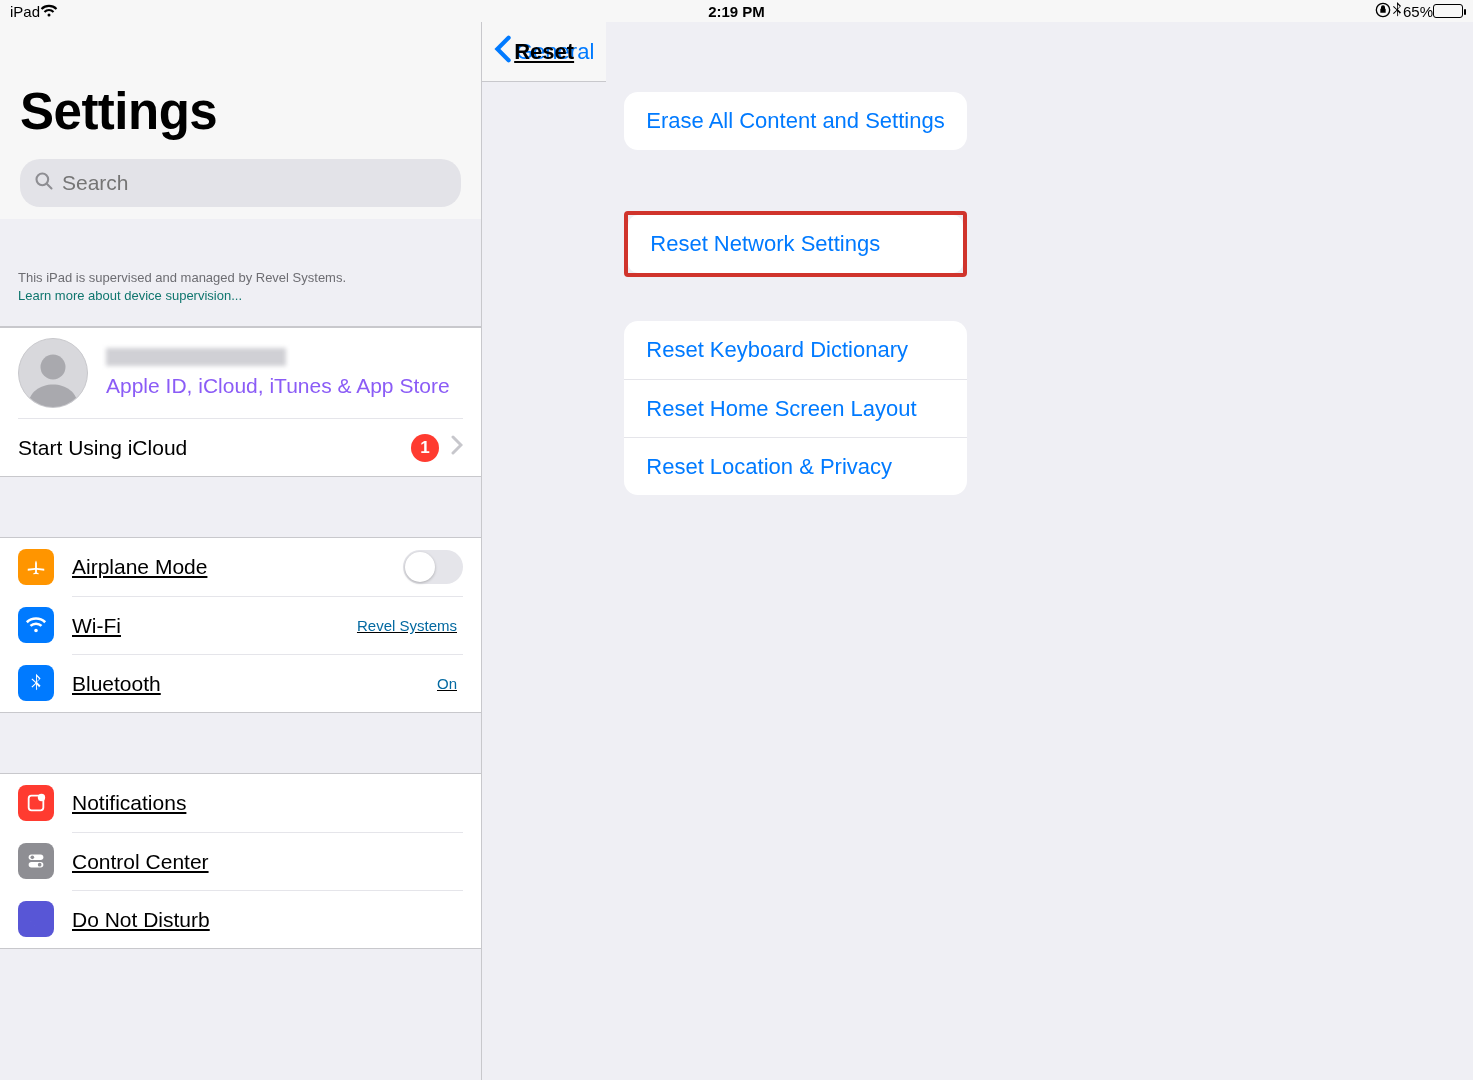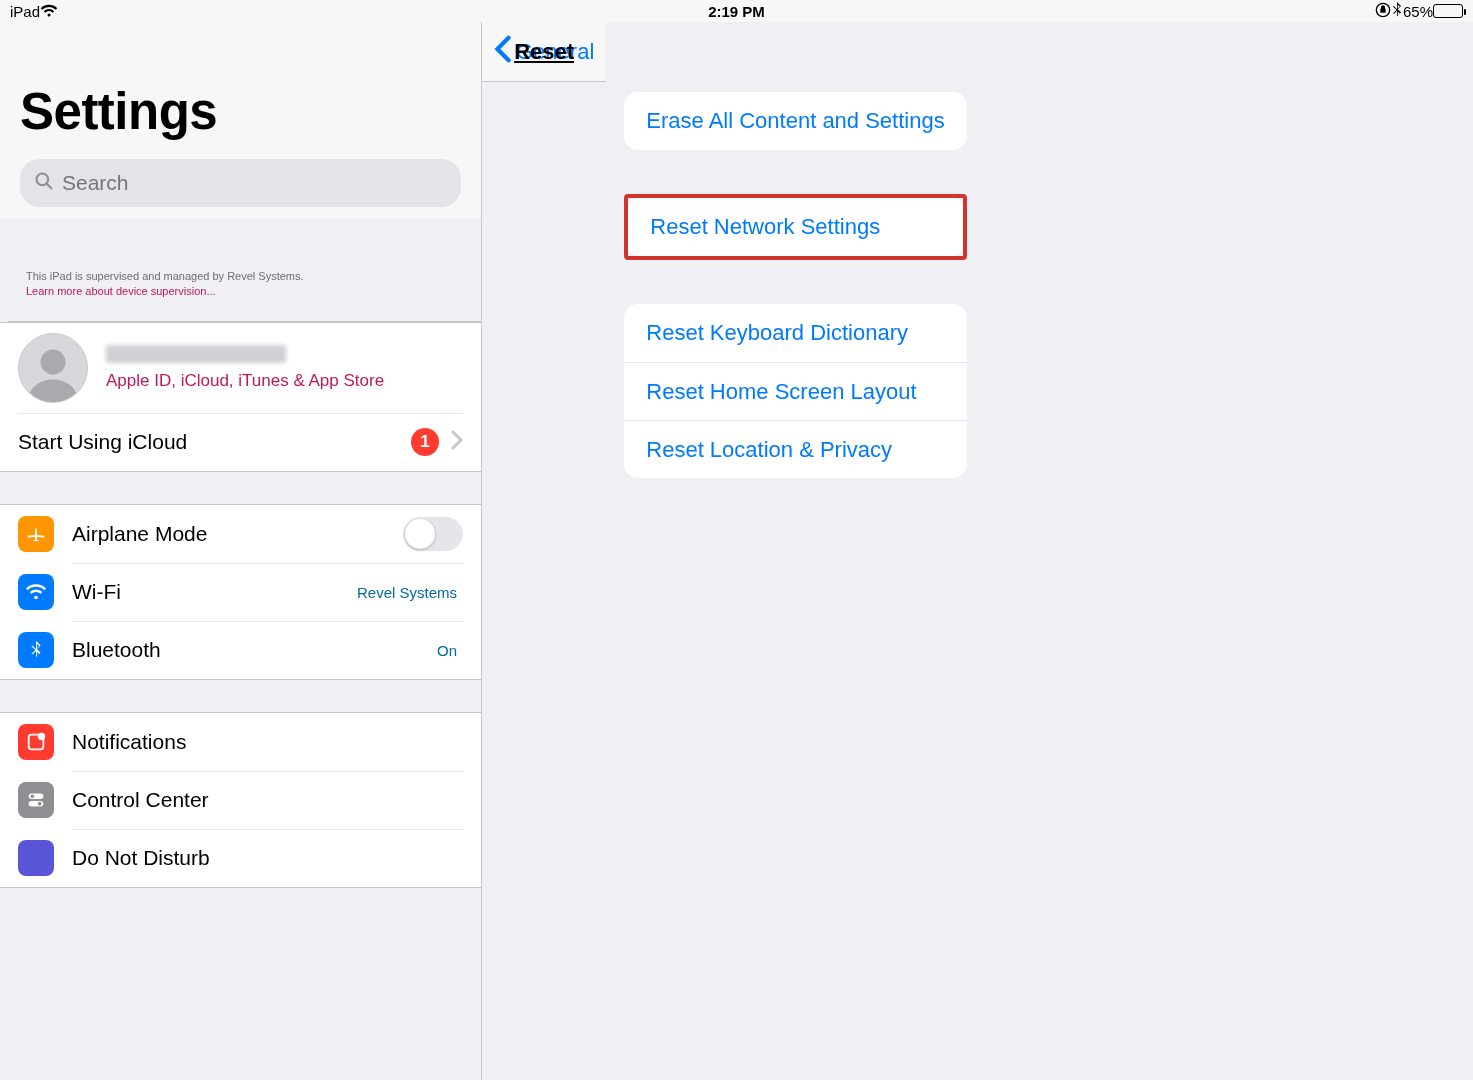--- a/index.html
+++ b/index.html
@@ -49,31 +49,30 @@
     padding:0 14px;
     color:#8e8e93;
     font-size:21px;
   }
   .search-wrap svg { margin-right:8px; }
   .search-input { border:none; background:transparent; font-size:21px; color:#8e8e93; outline:none; flex:1; }
 
   
   .supervise {
     padding: 50px 18px 22px 18px;
-    font-size:11px;
+    font-size:13px;
     color:#6d6d72;
     line-height:1.35;
     border-bottom:1px solid #c8c8cc;
-    margin-left:8px;
-  }
-  .supervise a { color:#be185d; text-decoration:none; }
+  }
+  .supervise a { color:#0f766e; text-decoration:none; }
 
   
   .group { background:#fff; border-top:1px solid #c8c8cc; border-bottom:1px solid #c8c8cc; }
-  .group + .group { margin-top:32px; }
+  .group + .group { margin-top:60px;text-decoration:underline; }
   .row {
     display:flex; align-items:center;
     min-height:58px;
     padding: 0 18px 0 18px;
     font-size:21px;
   }
   .row + .row .row-inner,
   .row:not(:first-child) .row-inner { border-top:1px solid #e5e5ea; }
   .row-inner { flex:1; display:flex; align-items:center; min-height:58px; }
   .row .label { flex:1; }
@@ -100,21 +99,21 @@
     background:#d8d8dc;
     border:1px solid #c8c8cc;
     display:flex; align-items:flex-end; justify-content:center;
     overflow:hidden;
     margin-right:18px;
   }
   .avatar svg { width:60px; height:60px; fill:#a9a9ae; }
   .account-text .name-blur{
     width:180px; height:18px; background:#d0d0d5; filter:blur(2px); margin-bottom:8px;
   }
-  .account-text .sub { font-size:17px; color:#be185d; }
+  .account-text .sub { font-size:21px; color:#8b5cf6; }
 
   .badge {
     background:#ff3b30; color:#fff; border-radius:50%;
     width:28px; height:28px; display:flex; align-items:center; justify-content:center;
     font-size:17px; font-weight:600; margin-right:12px;
   }
   .chevron { color:#c7c7cc; }
 
   .switch {
     width:60px; height:34px; border-radius:17px; background:#e5e5ea; position:relative;
@@ -139,20 +138,21 @@
   .r-row {
     display:flex; align-items:center; min-height:58px;
     padding:0 22px; font-size:22px; color:#007aff;
   }
   .r-row + .r-row { border-top:1px solid #e5e5ea; }
 
   .highlight-box {
     border:4px solid #d0342c;
     border-radius:4px;
     padding:0;
+    margin-top:17px;
   }
   .highlight-box .r-group { border-radius:10px; }
 
 </style>
 </head>
 <body>
 
 <div class="root">
 
   <div class="status-bar">

